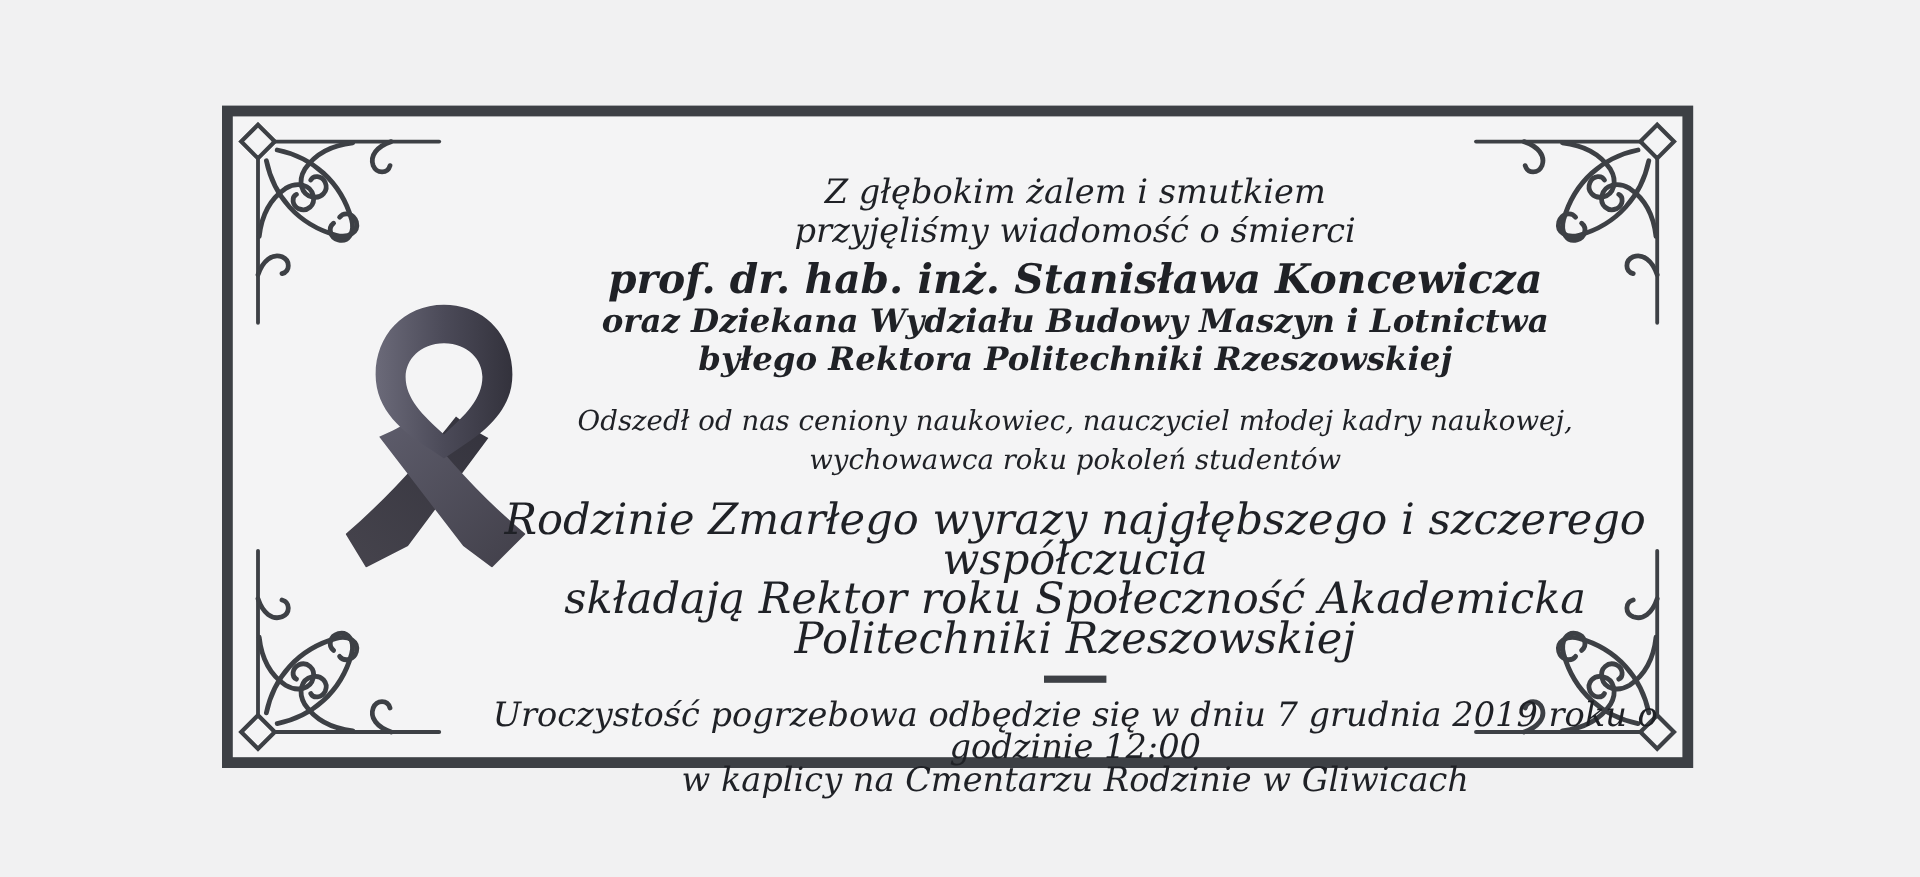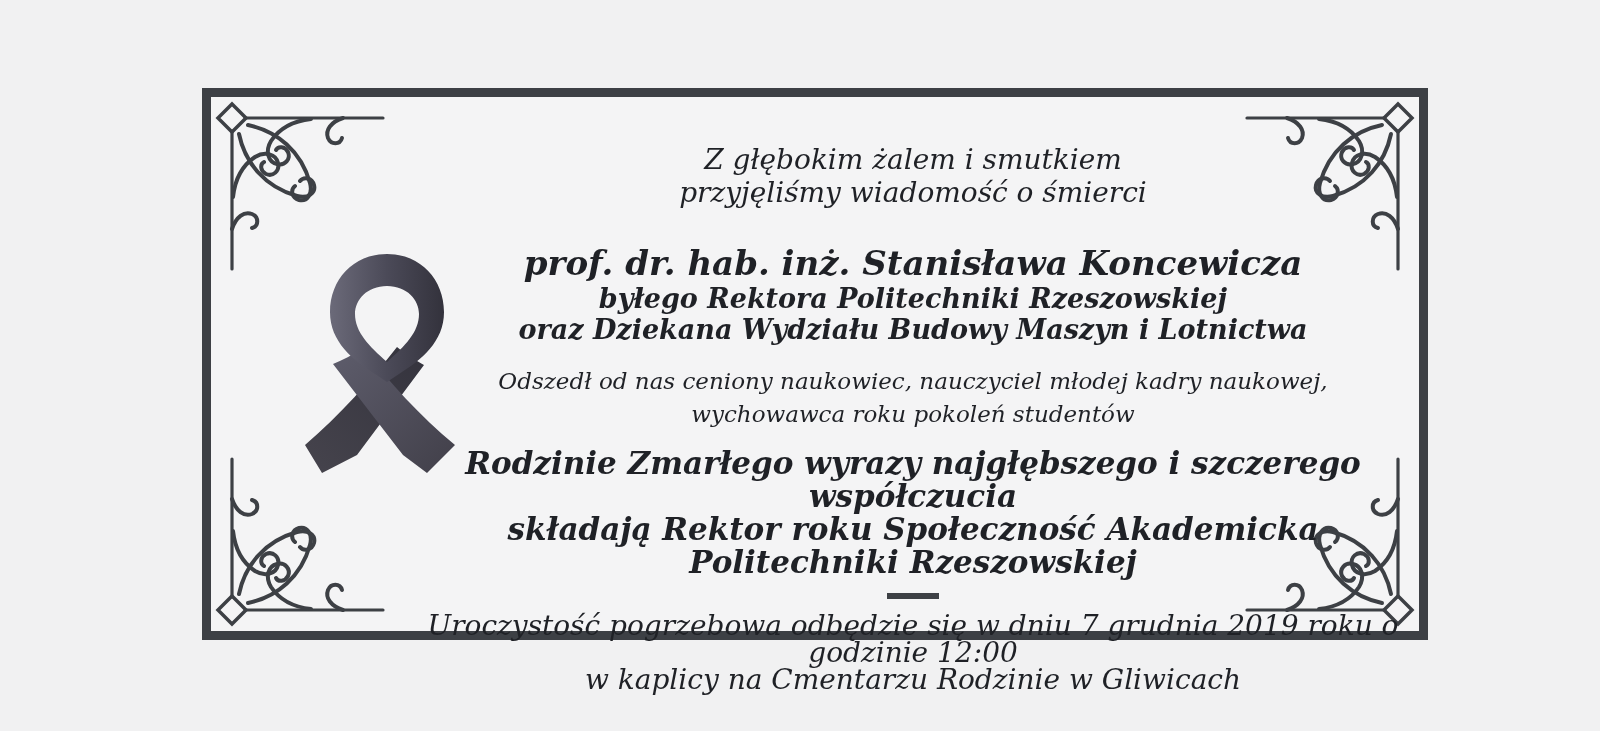--- a/index.html
+++ b/index.html
@@ -7,21 +7,21 @@
   }
   *{margin:0;padding:0;box-sizing:border-box;}
   html,body{width:1600px;height:731px;}
   body{
     background:var(--bg);
     font-family:"DejaVu Serif","Liberation Serif",serif;
     position:relative;
     overflow:hidden;
   }
   .card{
-    position:absolute; left:202px; top:88px;
+    position:absolute; left:185px; top:88px;
     width:1226px; height:552px;
     border:9px solid var(--frame);
     background:var(--card-bg);
   }
   
   .corner{
     position:absolute; width:172px; height:172px; color:var(--frame);
   }
   .corner svg{width:100%;height:100%;display:block;}
   .corner.tl{left:4px; top:4px;}
@@ -32,24 +32,24 @@
   .ribbon{
     position:absolute; left:94px; top:155px; width:150px; height:221px;
   }
   .ribbon svg{width:100%;height:100%;display:block;}
   
   .text-col{
     position:absolute; left:200px; right:4px; top:0;
     text-align:center; font-style:italic; color:var(--ink);
   }
   .intro{margin-top:46px; font-size:28px; line-height:33px;}
-  .deceased-name{margin-top:34px; font-size:34px; line-height:40px; font-weight:bold;}
+  .deceased-name{margin-top:4px; font-size:34px; line-height:40px; font-weight:bold;}
   .deceased-titles{font-size:27px; line-height:31px; font-weight:bold;}
   .tribute{margin-top:20px; font-size:23px; line-height:33px;}
-  .condolence{margin-top:16px; font-size:31px; line-height:33px;font-weight:bold;}
+  .condolence{margin-top:16px; font-size:36px; line-height:33px;}
   .divider{margin:14px auto 0; width:52px; height:6px; background:var(--divider);}
   .funeral{margin-top:13px; font-size:28px; line-height:27px;}
 </style>
 </head>
 <body>
 
 <div class="card">
 
   <div class="corner tl">
     <svg viewBox="0 0 172 172" fill="none" stroke="currentColor" stroke-linecap="round">
@@ -131,22 +131,22 @@
     </svg>
   </div>
 
   <div class="text-col">
     <div class="intro">
       <div>Z głębokim żalem i smutkiem</div>
       <div>przyjęliśmy wiadomość o śmierci</div>
     </div>
     <div class="deceased-name">prof. dr. hab. inż. Stanisława Koncewicza</div>
     <div class="deceased-titles">
+      <div>oraz Dziekana Wydziału Budowy Maszyn i Lotnictwa</div>
       <div>byłego Rektora Politechniki Rzeszowskiej</div>
-      <div>oraz Dziekana Wydziału Budowy Maszyn i Lotnictwa</div>
     </div>
     <div class="tribute">
       <div>Odszedł od nas ceniony naukowiec, nauczyciel młodej kadry naukowej,</div>
       <div>wychowawca roku pokoleń studentów</div>
     </div>
     <div class="condolence">
       <div>Rodzinie Zmarłego wyrazy najgłębszego i szczerego współczucia</div>
       <div>składają Rektor roku Społeczność Akademicka Politechniki Rzeszowskiej</div>
     </div>
     <div class="divider"></div>

